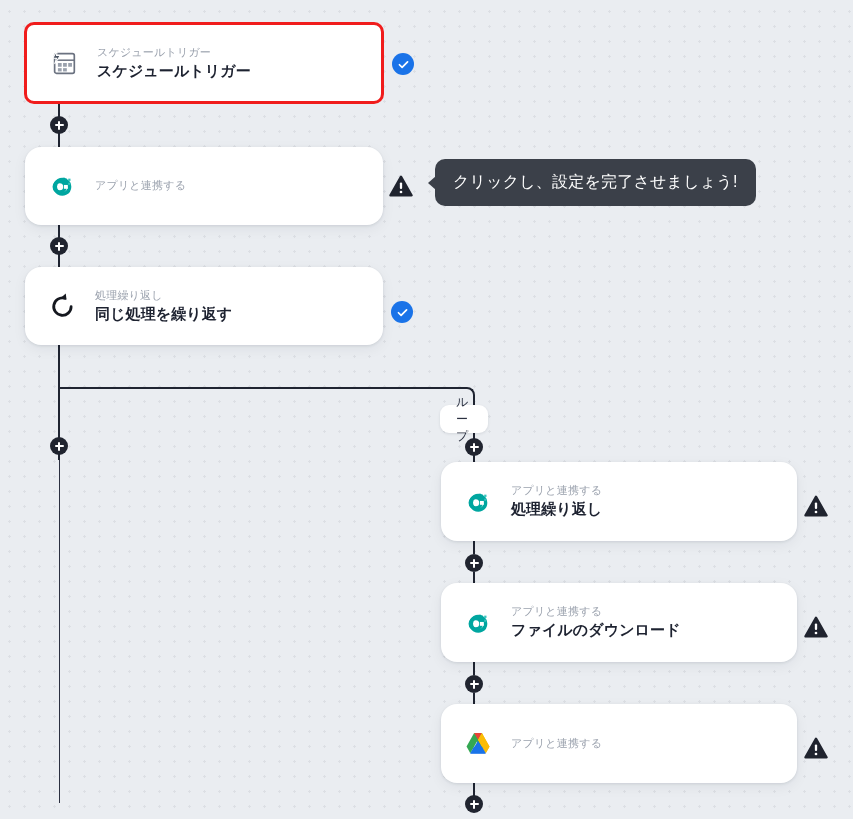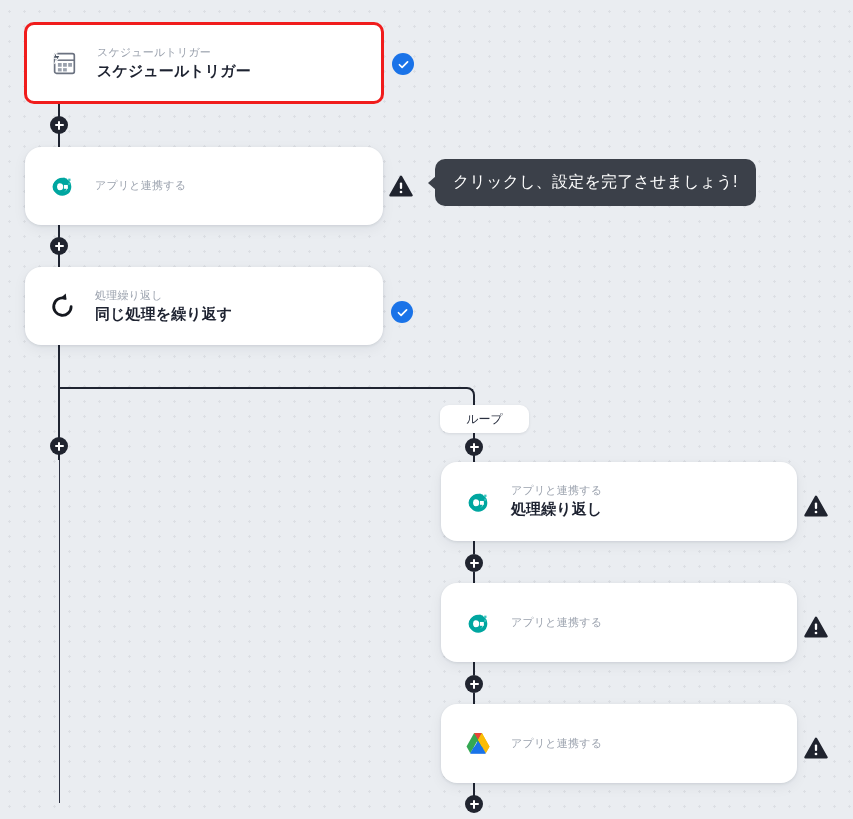--- a/index.html
+++ b/index.html
@@ -202,21 +202,21 @@
 
   <div class="plus-node" style="left:50px; top:116px;"></div>
   <div class="plus-node" style="left:50px; top:237px;"></div>
   <div class="plus-node" style="left:50px; top:437px;"></div>
 
   <div class="plus-node" style="left:465px; top:438px;"></div>
   <div class="plus-node" style="left:465px; top:554px;"></div>
   <div class="plus-node" style="left:465px; top:675px;"></div>
   <div class="plus-node" style="left:465px; top:795px;"></div>
 
-  <div class="loop-pill" style="left:440px; top:405px; width:89px;">
+  <div class="loop-pill" style="left:440px; top:405px; width:48px;">
     <span>ループ</span>
   </div>
 
   <div class="node-card selected" style="left:24px; top:22px; width:360px; height:82px;">
     <div class="node-icon">
       <svg viewBox="0 0 32 32" width="30" height="30">
         <rect x="6" y="6" width="21" height="21" rx="2" fill="#ffffff" stroke="#6b7280" stroke-width="1.8"></rect>
         <line x1="6" y1="13" x2="27" y2="13" stroke="#6b7280" stroke-width="1.6"></line>
         <rect x="9.5" y="16" width="4" height="4" fill="#9aa1ad"></rect>
         <rect x="15" y="16" width="4" height="4" fill="#9aa1ad"></rect>
@@ -312,20 +312,21 @@
         <path d="M20 9.5 A 8.2 8.2 0 1 0 20 24.2 A 8.2 8.2 0 0 0 20 9.5 L20 16.8" fill="none" stroke="#00a6a0" stroke-width="4.2" stroke-linecap="butt"></path>
         <circle cx="13.4" cy="16.8" r="6.1" fill="none" stroke="#00a6a0" stroke-width="4.2"></circle>
         <rect x="18.2" y="14.8" width="4.4" height="4.4" fill="#ffffff"></rect>
         <rect x="18.3" y="7.6" width="3.4" height="3.4" fill="#00a6a0"></rect>
         <rect x="23.1" y="7.6" width="2.6" height="2.6" fill="#35c3bd"></rect>
         <rect x="23.1" y="12.2" width="2.4" height="2.4" fill="#35c3bd"></rect>
       </svg>
     </div>
     <div class="node-text">
       <div class="node-kicker">アプリと連携する</div>
+      <div class="node-title">ファイルのダウンロード</div>
     </div>
   </div>
   <div class="badge badge-warn" style="left:804px; top:616px;">
     <svg viewBox="0 0 24 22">
       <path d="M12 1.6 L22.6 20.4 L1.4 20.4 Z" fill="#20242f" stroke="#20242f" stroke-width="2.2" stroke-linejoin="round"></path>
       <rect x="10.85" y="7.4" width="2.3" height="6.6" rx="1.1" fill="#ffffff"></rect>
       <circle cx="12" cy="17" r="1.35" fill="#ffffff"></circle>
     </svg>
   </div>
 

